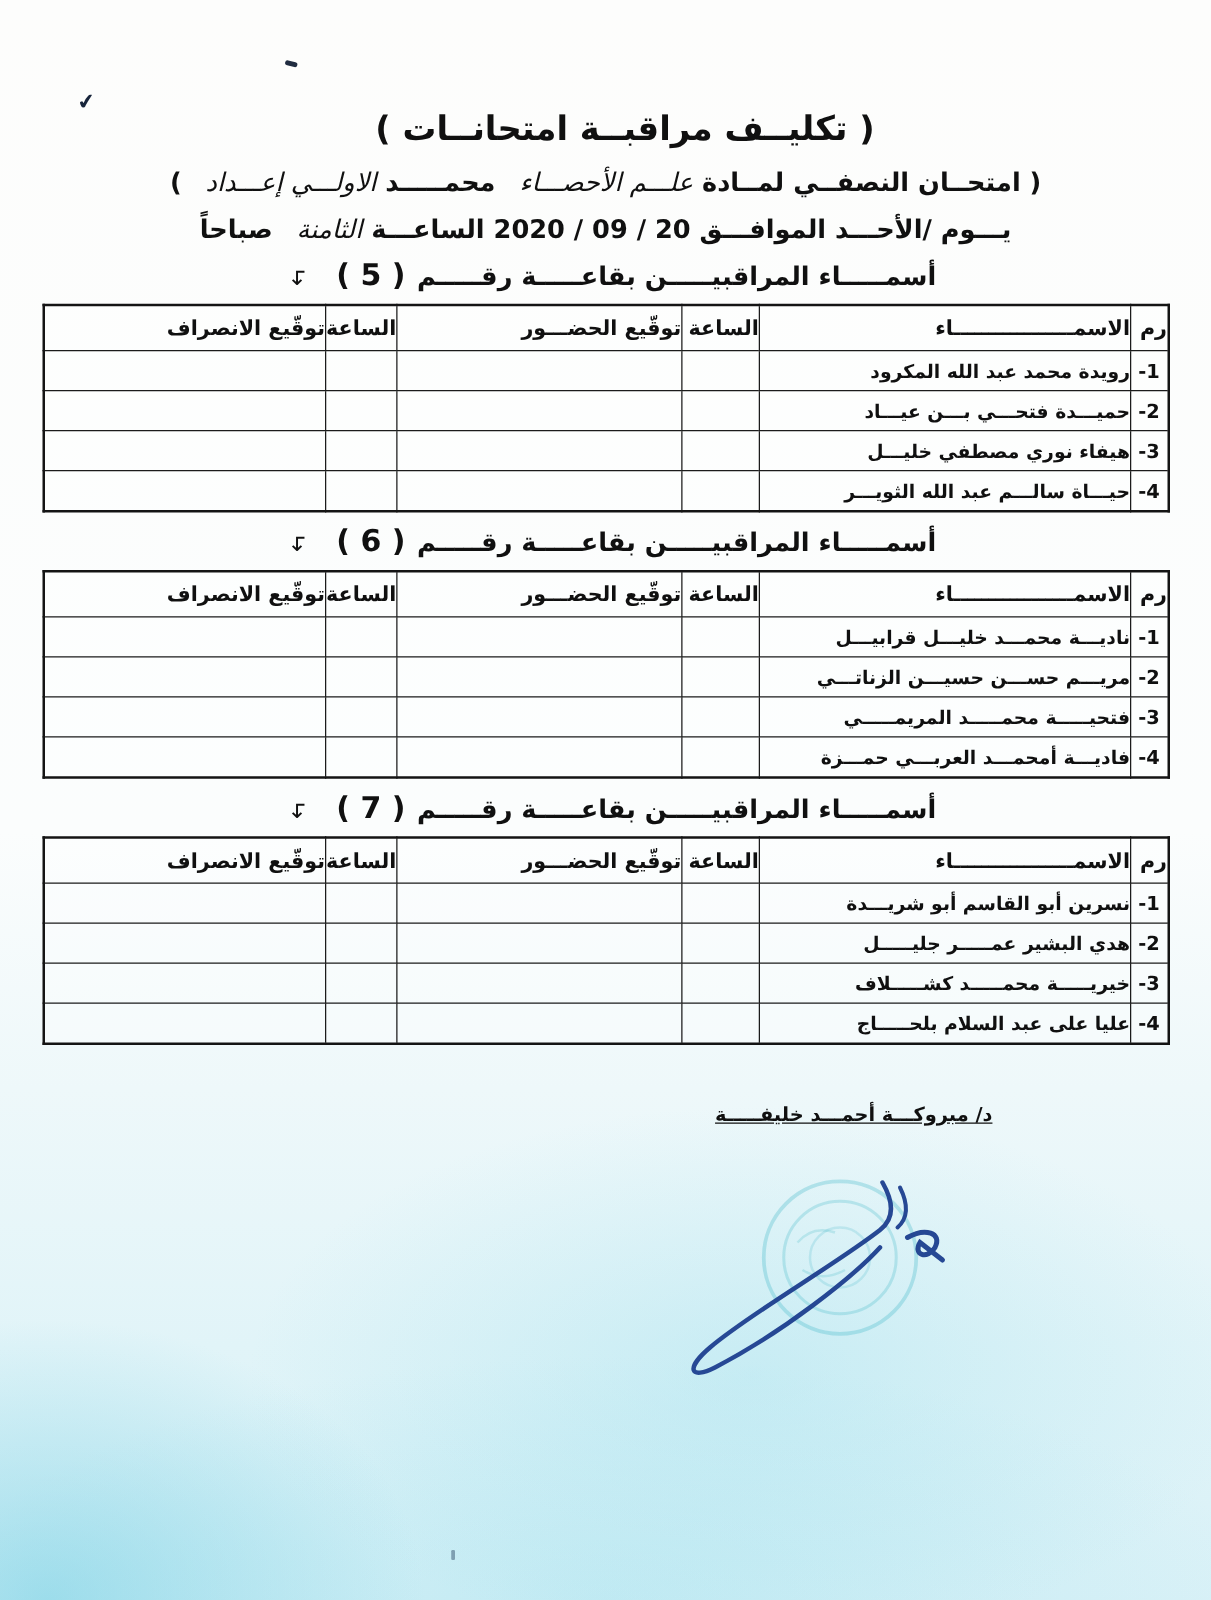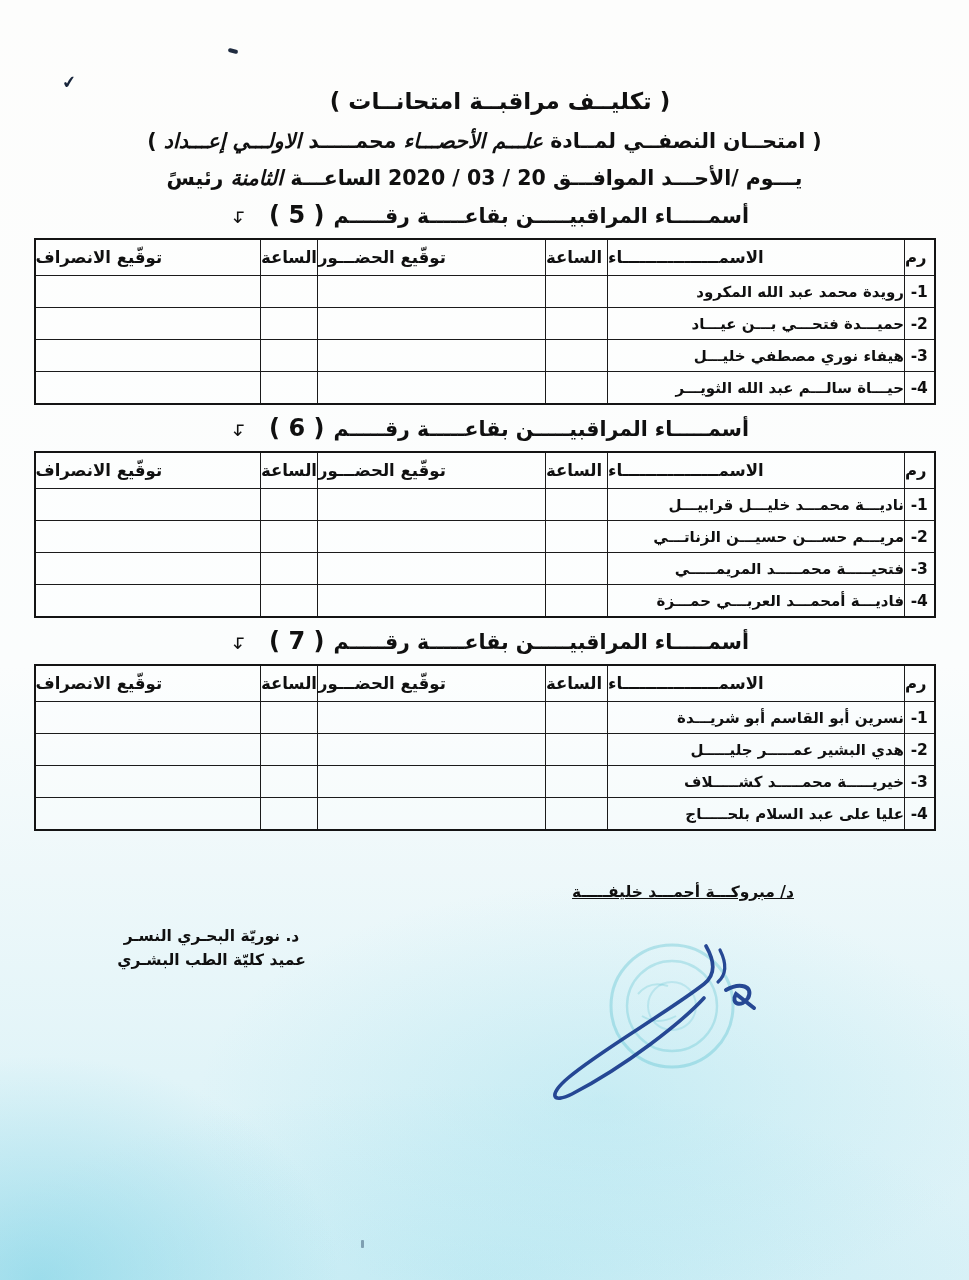--- a/index.html
+++ b/index.html
@@ -11,32 +11,32 @@
     direction:rtl;
     font-family:"DejaVu Sans","Liberation Sans",sans-serif;
     color:#101010;
     background:
       radial-gradient(430px 320px at 4% 100%, rgba(110,205,226,.55), rgba(110,205,226,0) 70%),
       radial-gradient(560px 300px at 62% 86%, rgba(140,218,234,.30), rgba(140,218,234,0) 72%),
       radial-gradient(700px 260px at 50% 100%, rgba(150,222,236,.35), rgba(150,222,236,0) 75%),
       linear-gradient(180deg,#fdfdfc 0%,#fbfdfd 52%,#eef8fa 68%,#e1f4f8 84%,#d9f1f7 100%);
   }
   .header{padding-top:88px;text-align:center;}
-  .doc-title{margin:0 0 14px;font-size:23px;font-weight:900;letter-spacing:.5px;padding-left:31px;}
+  .doc-title{margin:0 0 14px;font-size:27px;font-weight:900;letter-spacing:.5px;padding-left:31px;}
   .sub{font-weight:800;font-size:20.5px;margin:0 30px 9px;line-height:1.35;}
-  .sub .it{font-style:italic;font-weight:700;}
+  .sub .it{font-style:italic;font-weight:400;margin-left:12px;}
   .sec-head{text-align:center;font-weight:800;font-size:20.5px;margin:9px 0 9px;}
   .sh-num{font-size:24px;font-weight:900;padding:0 2px;}
   .sh-arrow{display:inline-block;transform:scaleX(-1);font-size:19px;margin:0 12px;font-weight:400;}
   table.roster{
     width:900px;margin:0 auto;border-collapse:collapse;table-layout:fixed;
     border:2.6px solid #141414;background:rgba(255,255,255,.35);
   }
   table.roster td{border:1.7px solid #1b1b1b;height:31px;padding:0;}
-  tr.hd td{height:35px;font-weight:800;text-align:left;font-size:16.5px;}
+  tr.hd td{height:35px;font-weight:800;text-align:right;font-size:16.5px;}
   td.c-num{text-align:center;font-weight:800;font-size:15.5px;}
   td.c-name{font-weight:800;text-align:right;padding:0 9px 0 4px;font-size:15px;white-space:nowrap;overflow:hidden;}
   .footer-block{position:absolute;text-align:center;font-weight:800;font-size:15.5px;line-height:1.55;}
   .f-left{top:924px;left:104px;width:215px;}
   .f-right{top:880px;left:552px;width:262px;text-decoration:underline;}
   .overlay{position:absolute;pointer-events:none;}
   .ink{position:absolute;color:#17243a;}
   .ink-check{left:62px;top:72px;font-size:17px;font-weight:900;transform:rotate(-8deg);}
   .ink-dash{left:228px;top:49px;width:10px;height:4px;background:#202c40;border-radius:2px;transform:rotate(14deg);}
   .ink-dot{left:361px;top:1240px;width:3px;height:8px;background:#44607a;opacity:.55;border-radius:1px;}
@@ -54,24 +54,24 @@
     <h1 class="doc-title">( تكليــف مراقبــة امتحانــات )</h1>
     <div class="sub">
       <span>( امتحــان النصفــي لمــادة</span>
       <span class="it">علـــم الأحصـــاء</span>
       <span>محمـــــد</span>
       <span class="it">الاولـــي إعـــداد</span>
       <span>)</span>
     </div>
     <div class="sub">
       <span>يـــوم /الأحـــد الموافـــق</span>
-      <span>20 / 03 / 2020</span>
+      <span>20 / 09 / 2020</span>
       <span>الساعـــة</span>
       <span class="it">الثامنة</span>
-      <span>رئيسً</span>
+      <span>صباحاً</span>
     </div>
   </div>
 
   <main id="sections">
       <section>
     <div class="sec-head">
       <span>أسمـــــاء المراقبيـــــن بقاعـــــة رقـــــم</span>
       <span class="sh-num">( 5 )</span>
       <span class="sh-arrow">↴</span>
     </div>
@@ -244,24 +244,20 @@
       <td></td>
       <td></td>
       <td></td>
       <td></td>
     </tr>
       </tbody>
     </table>
       </section>
     </main>
 
-  <div class="footer-block f-left">
-    <div>د. نوريّة البحـري النسـر</div>
-    <div>عميد كليّة الطب البشـري</div>
-  </div>
 
   <div class="footer-block f-right">
     <div>د/ مبروكـــة أحمـــد خليفـــــة</div>
   </div>
 
   <svg class="overlay" style="left:520px;top:928px;" width="320" height="200" viewBox="0 0 320 200">
     <g stroke="#3ab5c6" fill="none">
       <circle cx="152" cy="78" r="61" stroke-width="3" opacity="0.30"></circle>
       <circle cx="152" cy="78" r="45" stroke-width="2.4" opacity="0.26"></circle>
       <circle cx="152" cy="78" r="24" stroke-width="2" opacity="0.20"></circle>

